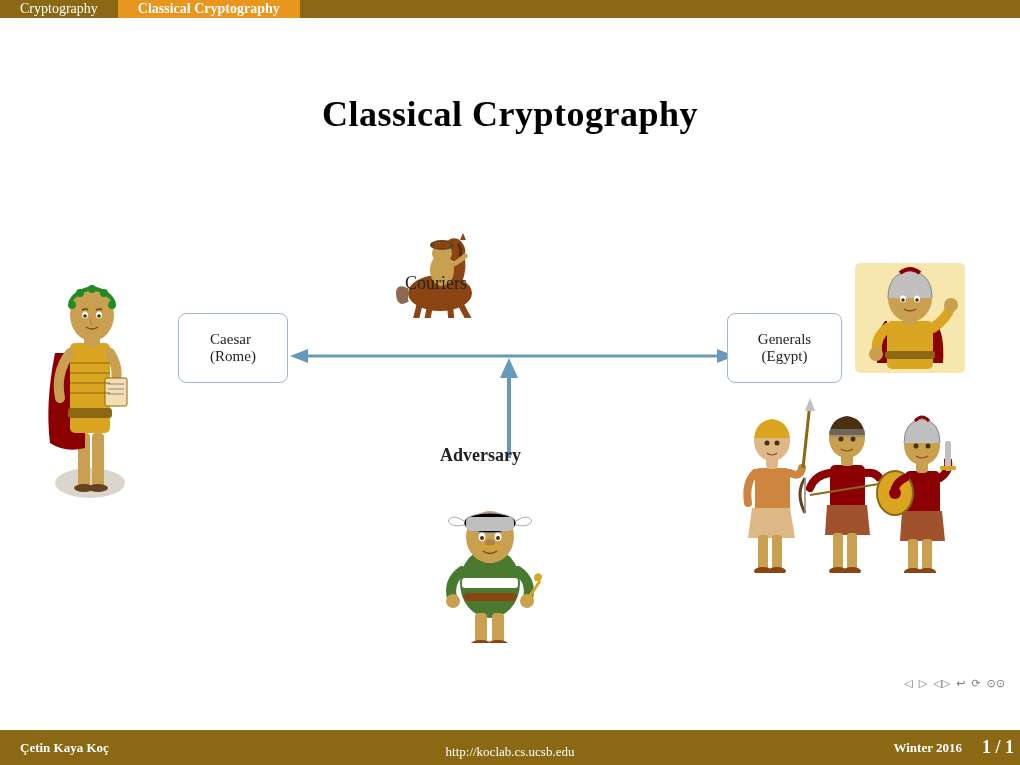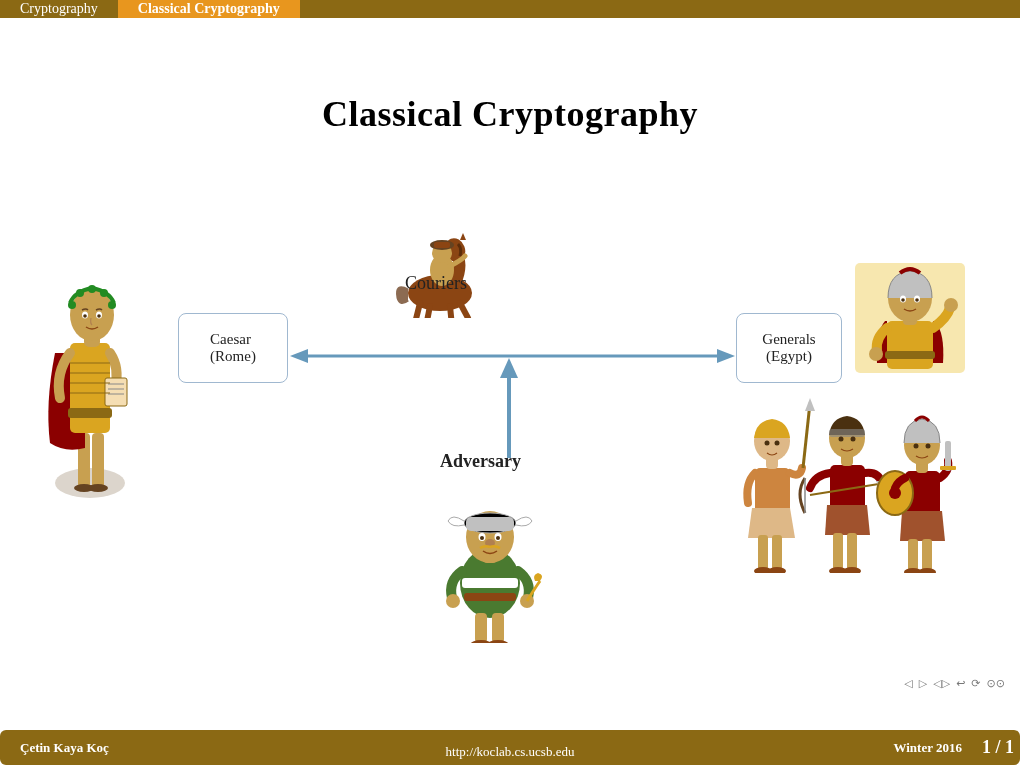--- a/index.html
+++ b/index.html
@@ -88,21 +88,21 @@
       text-align: left;
       font-size: 15px;
       color: #222;
     }
 
     
     .generals-box {
       position: absolute;
       right: 178px;
       top: 120px;
-      width: 106px;
+      width: 115px;
       height: 70px;
       border: 1.5px solid #a0b8d0;
       border-radius: 8px;
       background: #fff;
       display: flex;
       align-items: center;
       justify-content: center;
       text-align: center;
       font-size: 15px;
       color: #222;
@@ -131,21 +131,21 @@
 
     .h-arrow svg {
       width: 100%;
       height: 100%;
     }
 
     
     .adversary-label {
       position: absolute;
       left: 440px;
-      top: 258px;
+      top: 252px;
       font-size: 18px;
       color: #222;
       font-family: Georgia, serif;
     }
 
     
     .v-arrow {
       position: absolute;
       left: 494px;
       top: 165px;
@@ -201,21 +201,20 @@
     
     #bottom-bar {
       position: absolute;
       bottom: 0;
       left: 0;
       width: 1020px;
       height: 35px;
       background: #8B6914;
       display: flex;
       align-items: center;
-      border-radius: 6px;
     }
 
     #bottom-bar .author {
       width: 200px;
       color: #fff;
       font-size: 13px;
       padding-left: 20px;
       font-weight: bold;
     }
 

